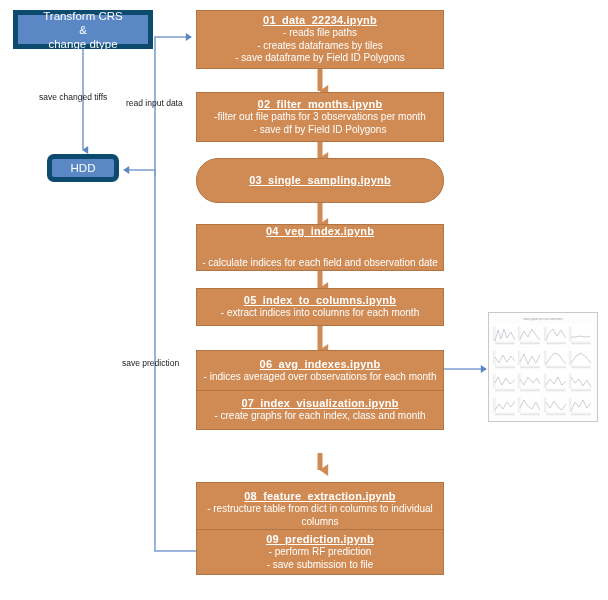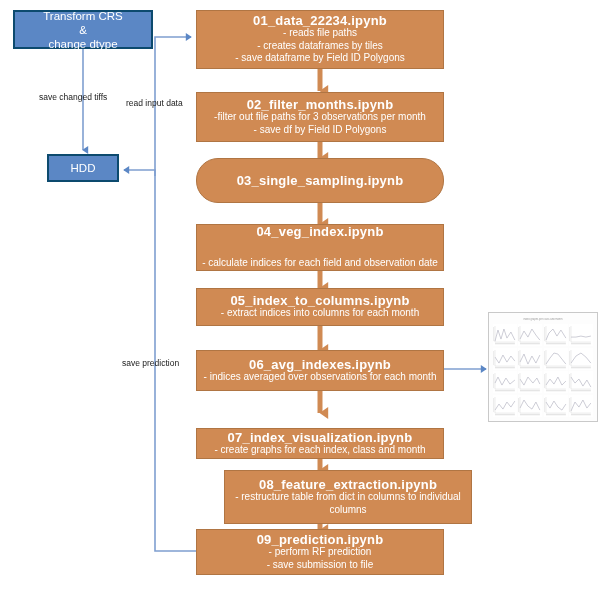--- a/index.html
+++ b/index.html
@@ -34,38 +34,39 @@
     box-sizing: border-box;
     display: flex;
     flex-direction: column;
     align-items: center;
     justify-content: center;
     text-align: center;
   }
 
   .node-blue {
     background: #5b87c5;
-    border: 2px solid #0c4a6e;
+    border: 5px solid #0c4a6e;
     color: #ffffff;
   }
   .node-blue .node-line {
     font-size: 11.5px;
     line-height: 14px;
     color: #ffffff;
   }
 
   .node-orange {
     background: #d08a53;
     border: 1px solid #a8seven;
     border: 1px solid #b07543;
     color: #ffffff;
   }
   .node-orange .node-title {
-    font-size: 13px;
+    font-size: 11px;
     font-weight: bold;
+    text-decoration: underline;
     line-height: 13px;
     color: #ffffff;
     letter-spacing: .2px;
   }
   .node-orange .node-line {
     font-size: 10px;
     line-height: 12.5px;
     color: #ffffff;
   }
 
@@ -153,21 +154,21 @@
     <line x1="320" y1="453" x2="320" y2="470" stroke="#d08a53" stroke-width="5" marker-end="url(#arrow-down-orange)"></line>
     <line x1="320" y1="519" x2="320" y2="530" stroke="#d08a53" stroke-width="5" marker-end="url(#arrow-down-orange)"></line>
   </svg>
 
   <div class="node node-blue" style="left:13px; top:10px; width:140px; height:39px;">
     <div class="node-line">Transform CRS</div>
     <div class="node-line">&amp;</div>
     <div class="node-line">change dtype</div>
   </div>
 
-  <div class="node node-blue" style="left:47px; top:154px; width:72px; height:28px;">
+  <div class="node node-blue" style="left:47px; top:154px; width:72px; height:28px;border-radius:7px;">
     <div class="node-line">HDD</div>
   </div>
 
   <div class="edge-label" style="left:39px; top:92px;">save changed tiffs</div>
 
   <div class="edge-label" style="left:126px; top:98px;">read input data</div>
 
   <div class="edge-label" style="left:122px; top:358px;">save prediction</div>
 
   <div class="node node-orange" style="left:196px; top:10px; width:248px; height:59px;">
@@ -195,26 +196,26 @@
   <div class="node node-orange" style="left:196px; top:288px; width:248px; height:38px;">
     <div class="node-title">05_index_to_columns.ipynb</div>
     <div class="node-line">- extract indices into columns for each month</div>
   </div>
 
   <div class="node node-orange" style="left:196px; top:350px; width:248px; height:41px;">
     <div class="node-title">06_avg_indexes.ipynb</div>
     <div class="node-line">- indices averaged over observations for each month</div>
   </div>
 
-  <div class="node node-orange" style="left:196px; top:428px; width:248px; height:31px;">
+  <div class="node node-orange" style="left:196px; top:390px; width:248px; height:40px;">
     <div class="node-title">07_index_visualization.ipynb</div>
     <div class="node-line">- create graphs for each index, class and month</div>
   </div>
 
-  <div class="node node-orange" style="left:196px; top:470px; width:248px; height:54px;margin-left:28px;">
+  <div class="node node-orange" style="left:196px; top:482px; width:248px; height:54px;">
     <div class="node-title">08_feature_extraction.ipynb</div>
     <div class="node-line">- restructure table from dict in columns to individual</div>
     <div class="node-line">columns</div>
   </div>
 
   <div class="node node-orange" style="left:196px; top:529px; width:248px; height:46px;">
     <div class="node-title">09_prediction.ipynb</div>
     <div class="node-line">- perform RF prediction</div>
     <div class="node-line">- save submission to file</div>
   </div>

